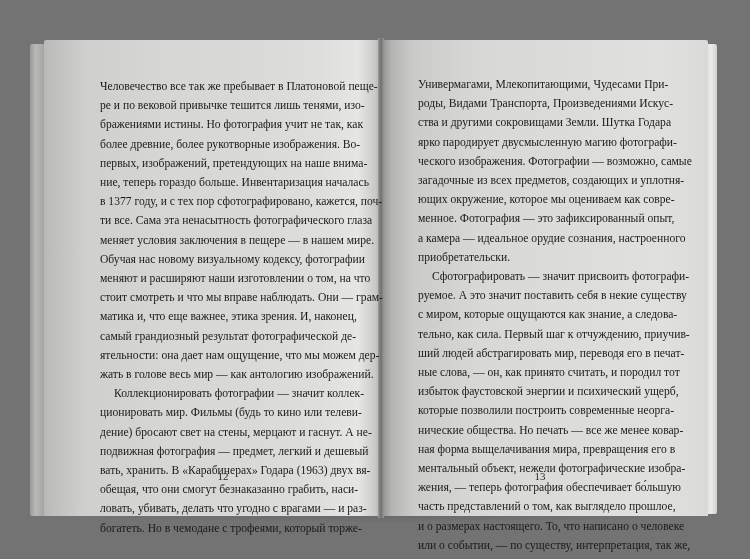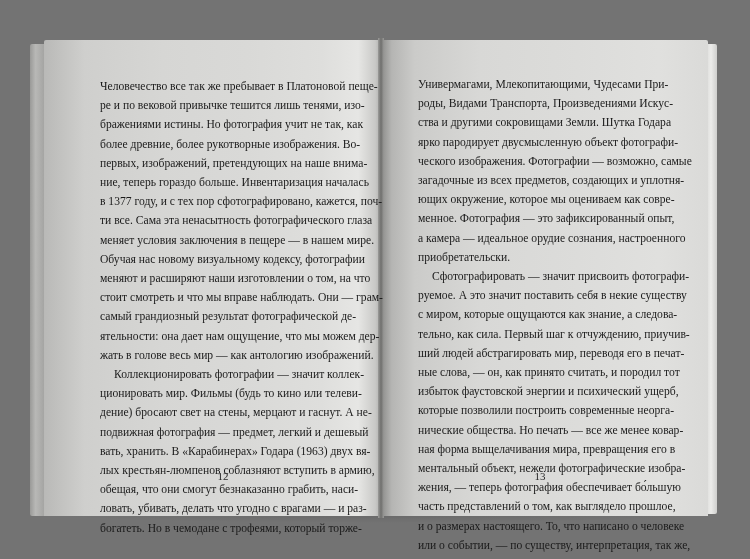--- a/index.html
+++ b/index.html
@@ -146,40 +146,40 @@
     <span class="line">бражениями истины. Но фотография учит не так, как</span>
     <span class="line">более древние, более рукотворные изображения. Во-</span>
     <span class="line">первых, изображений, претендующих на наше внима-</span>
     <span class="line">ние, теперь гораздо больше. Инвентаризация началась</span>
     <span class="line">в 1377 году, и с тех пор сфотографировано, кажется, поч-</span>
     <span class="line">ти все. Сама эта ненасытность фотографического глаза</span>
     <span class="line">меняет условия заключения в пещере — в нашем мире.</span>
     <span class="line">Обучая нас новому визуальному кодексу, фотографии</span>
     <span class="line">меняют и расширяют наши изготовлении о том, на что</span>
     <span class="line">стоит смотреть и что мы вправе наблюдать. Они — грам-</span>
+    <span class="line">матика и, что еще важнее, этика зрения. И, наконец,</span>
     <span class="line">самый грандиозный результат фотографической де-</span>
     <span class="line">ятельности: она дает нам ощущение, что мы можем дер-</span>
     <span class="line last">жать в голове весь мир — как антологию изображений.</span>
     <span class="line indent-line">Коллекционировать фотографии — значит коллек-</span>
     <span class="line">ционировать мир. Фильмы (будь то кино или телеви-</span>
     <span class="line">дение) бросают свет на стены, мерцают и гаснут. А не-</span>
     <span class="line">подвижная фотография — предмет, легкий и дешевый</span>
     <span class="line">вать, хранить. В «Карабинерах» Годара (1963) двух вя-</span>
-    <span class="line">лых крестьян-люмпенов соблазняют вступить в армию,</span>
     <span class="line">обещая, что они смогут безнаказанно грабить, наси-</span>
     <span class="line">ловать, убивать, делать что угодно с врагами — и раз-</span>
     <span class="line">богатеть. Но в чемодане с трофеями, который торже-</span>
 
   </div>
 
   <div class="text-block right-text">
     <span class="line">Универмагами, Млекопитающими, Чудесами При-</span>
     <span class="line">роды, Видами Транспорта, Произведениями Искус-</span>
     <span class="line">ства и другими сокровищами Земли. Шутка Годара</span>
-    <span class="line">ярко пародирует двусмысленную объект фотографи-</span>
+    <span class="line">ярко пародирует двусмысленную магию фотографи-</span>
     <span class="line">ческого изображения. Фотографии — возможно, самые</span>
     <span class="line">загадочные из всех предметов, создающих и уплотня-</span>
     <span class="line">ющих окружение, которое мы оцениваем как совре-</span>
     <span class="line">менное. Фотография — это зафиксированный опыт,</span>
     <span class="line">а камера — идеальное орудие сознания, настроенного</span>
     <span class="line last">приобретательски.</span>
     <span class="line indent-line">Сфотографировать — значит присвоить фотографи-</span>
     <span class="line">руемое. А это значит поставить себя в некие существу</span>
     <span class="line">с миром, которые ощущаются как знание, а следова-</span>
     <span class="line">тельно, как сила. Первый шаг к отчуждению, приучив-</span>

